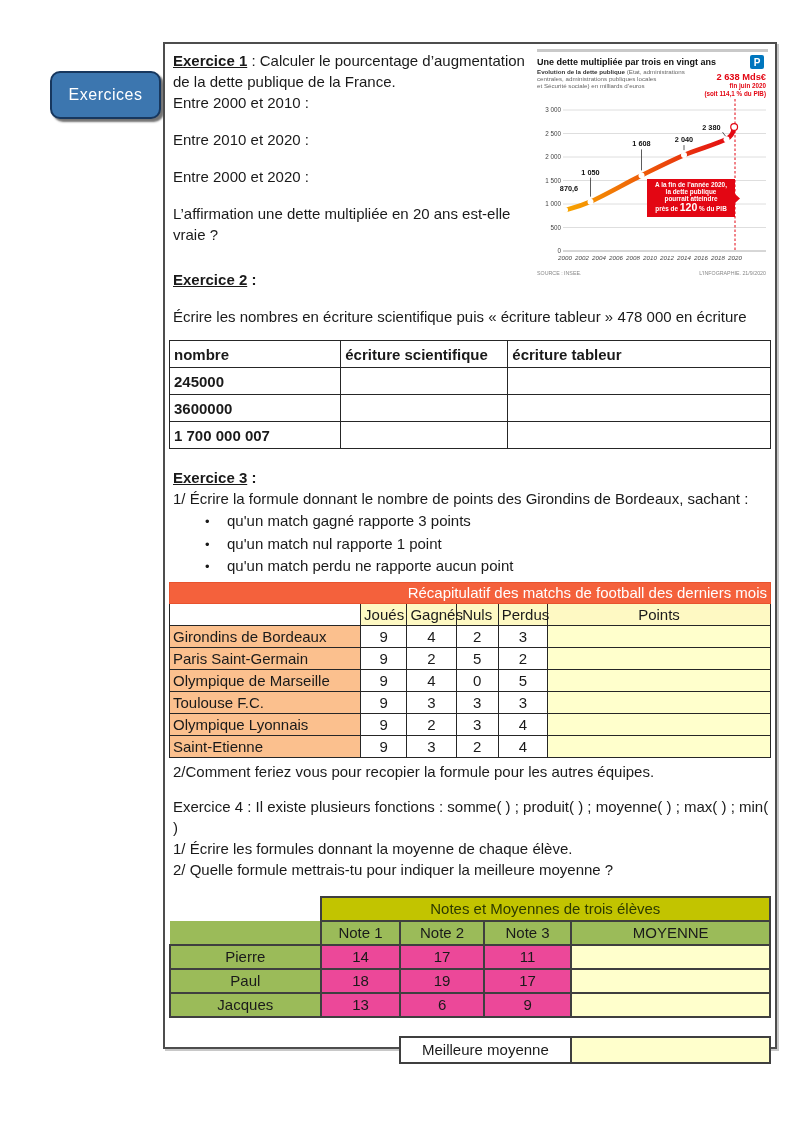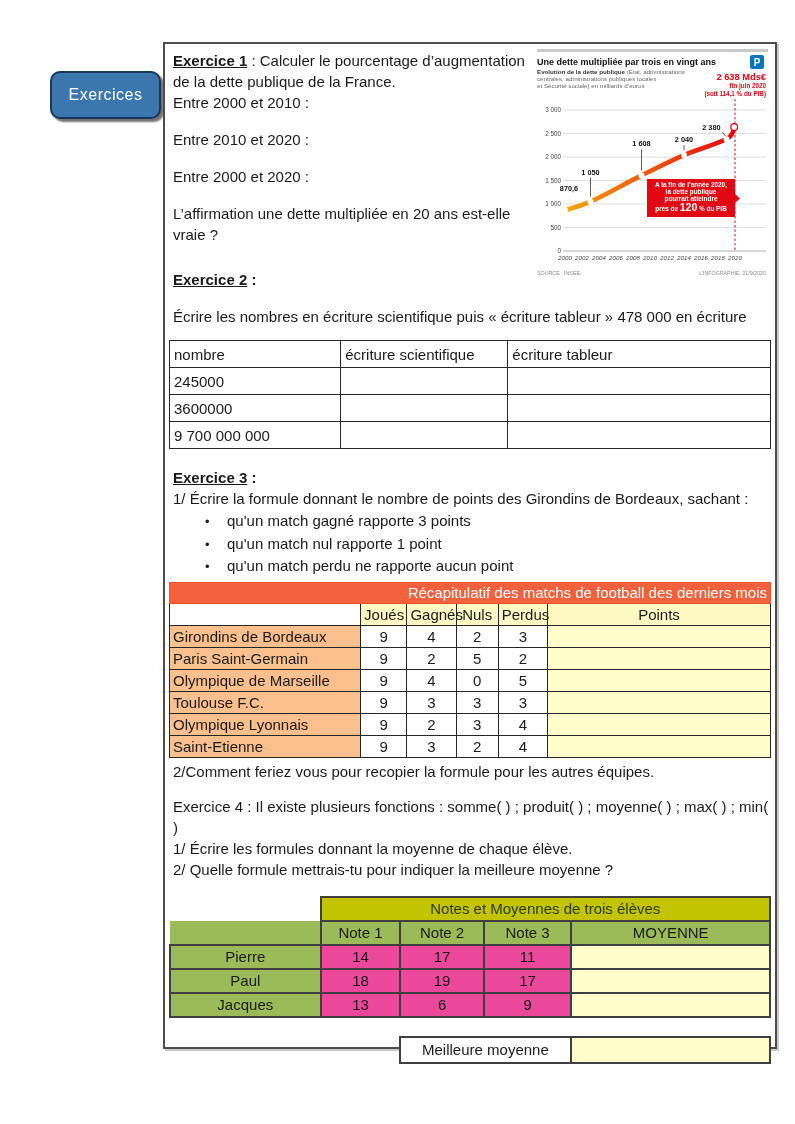--- a/index.html
+++ b/index.html
@@ -20,21 +20,21 @@
   .h-ex{font-weight:bold;text-decoration:underline;}
   .h-colon{font-weight:bold;}
   .ex1{width:368px;}
   .ex2head{margin-top:24px;}
   .ex2para{margin-top:16px;}
   
   .chart{position:absolute;top:5px;right:7px;width:231px;height:232px;}
   .chart svg{font-family:"Liberation Sans",sans-serif;}
   
   table{border-collapse:collapse;table-layout:fixed;}
-  .t2{width:100%;margin-top:13px;font-size:15px;}
+  .t2{width:100%;margin-top:13px;font-size:15px;font-weight:bold;}
   .t2 td{border:1.5px solid #262626;height:26px;padding:0 4px;}
   
   .ex3{margin-top:18px;}
   .bullets{margin:1px 0 2px 36px;padding:0;}
   .bullets li{list-style:none;margin:0;line-height:21.5px;}
   .bullets li::before{content:"\2022";display:inline-block;width:22px;font-size:13px;}
   .ft{width:100%;margin-top:4px;font-size:15px;}
   .ft td{border:1.5px solid #262626;height:21px;padding:0 3px;}
   .ft .ft-title td{background:#F4613C;color:#fff;text-align:right;border-color:#E8532E;height:20px;}
   .ft .ft-head td{background:#fef9c3;text-align:center;}
@@ -170,21 +170,21 @@
         <td>245000</td>
         <td></td>
         <td></td>
       </tr>
       <tr>
         <td>3600000</td>
         <td></td>
         <td></td>
       </tr>
       <tr>
-        <td>9 700 000 000</td>
+        <td>1 700 000 007</td>
         <td></td>
         <td></td>
       </tr>
     </tbody>
       </table>
 
     <div class="txt ex3">
       <span class="h-ex">Exercice 3</span><span class="h-colon"> :</span>
     </div>
     <div class="txt">1/ Écrire la formule donnant le nombre de points des Girondins de Bordeaux, sachant :</div>

